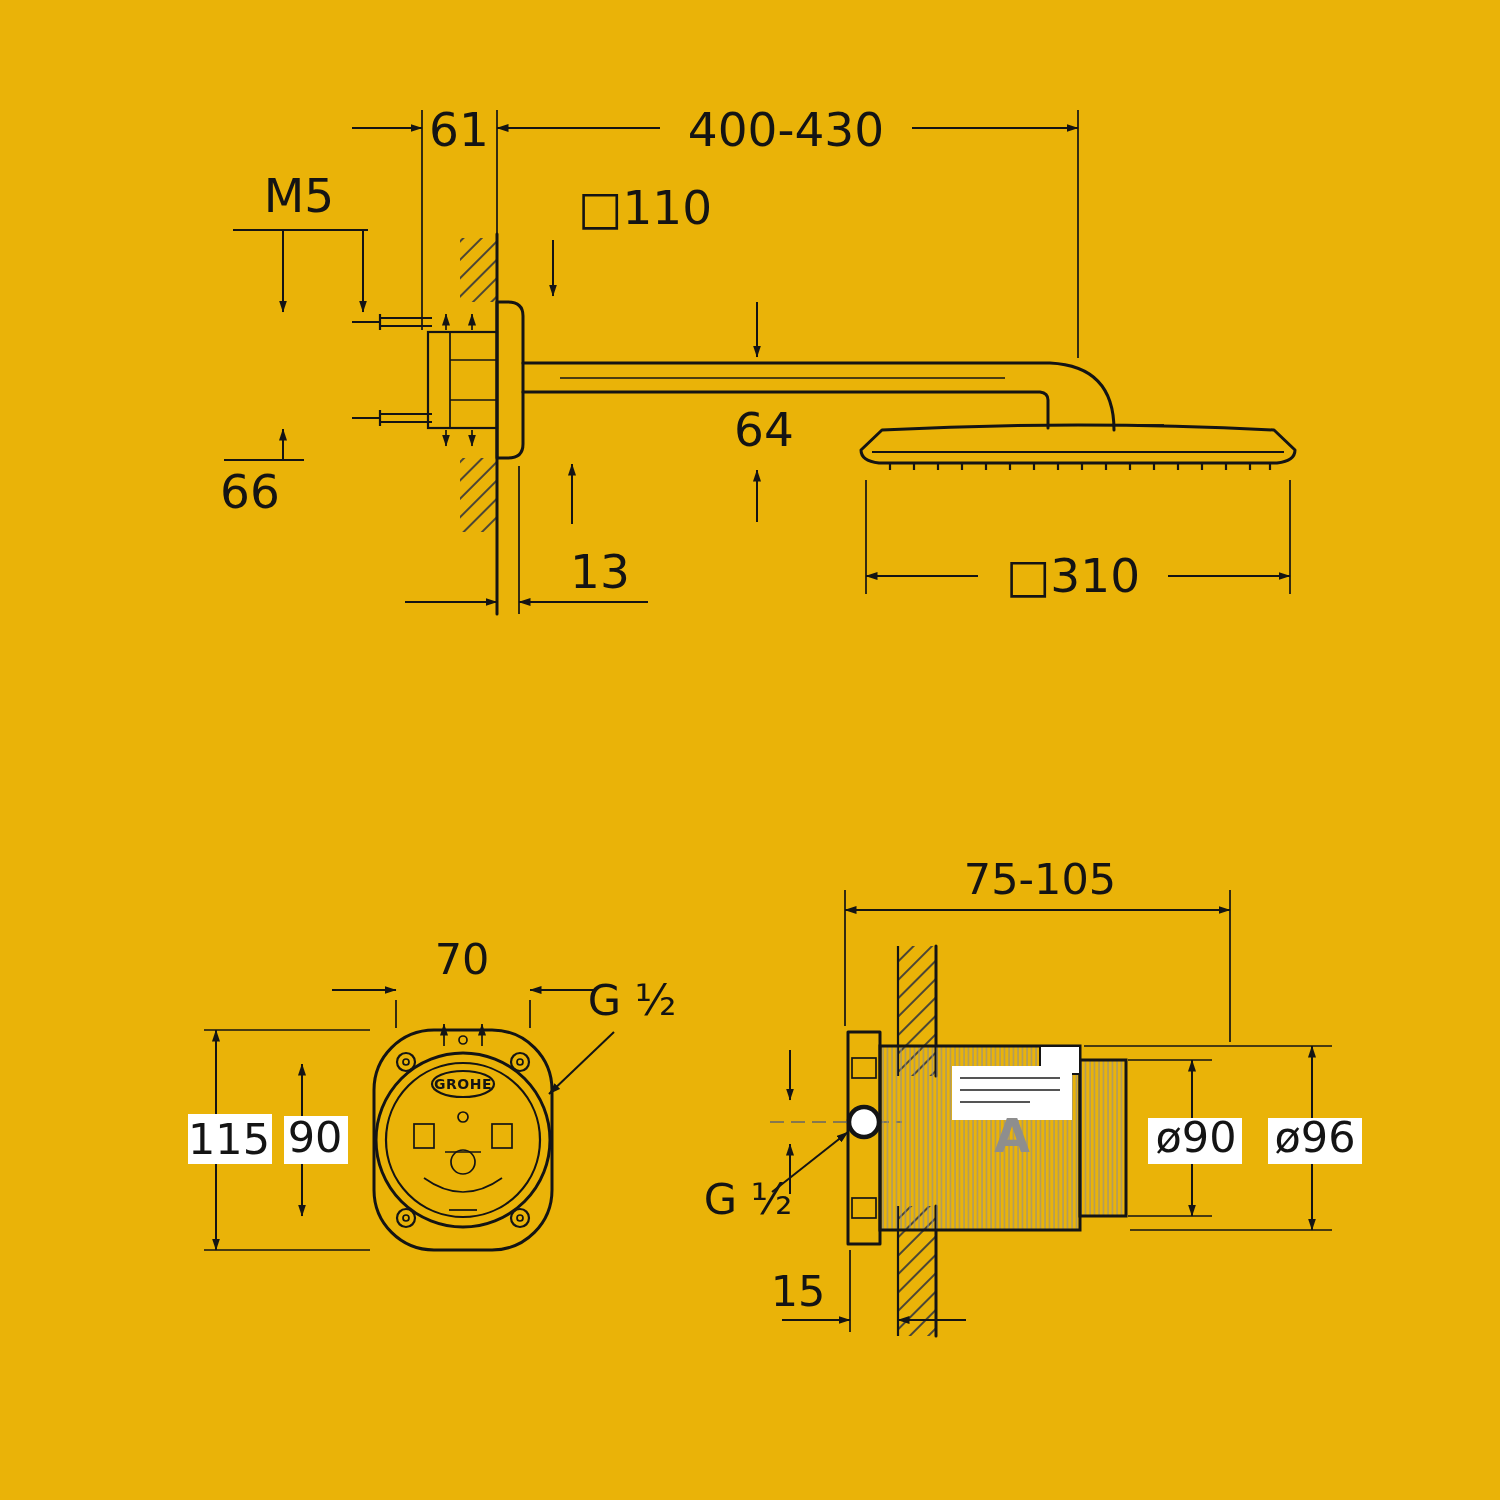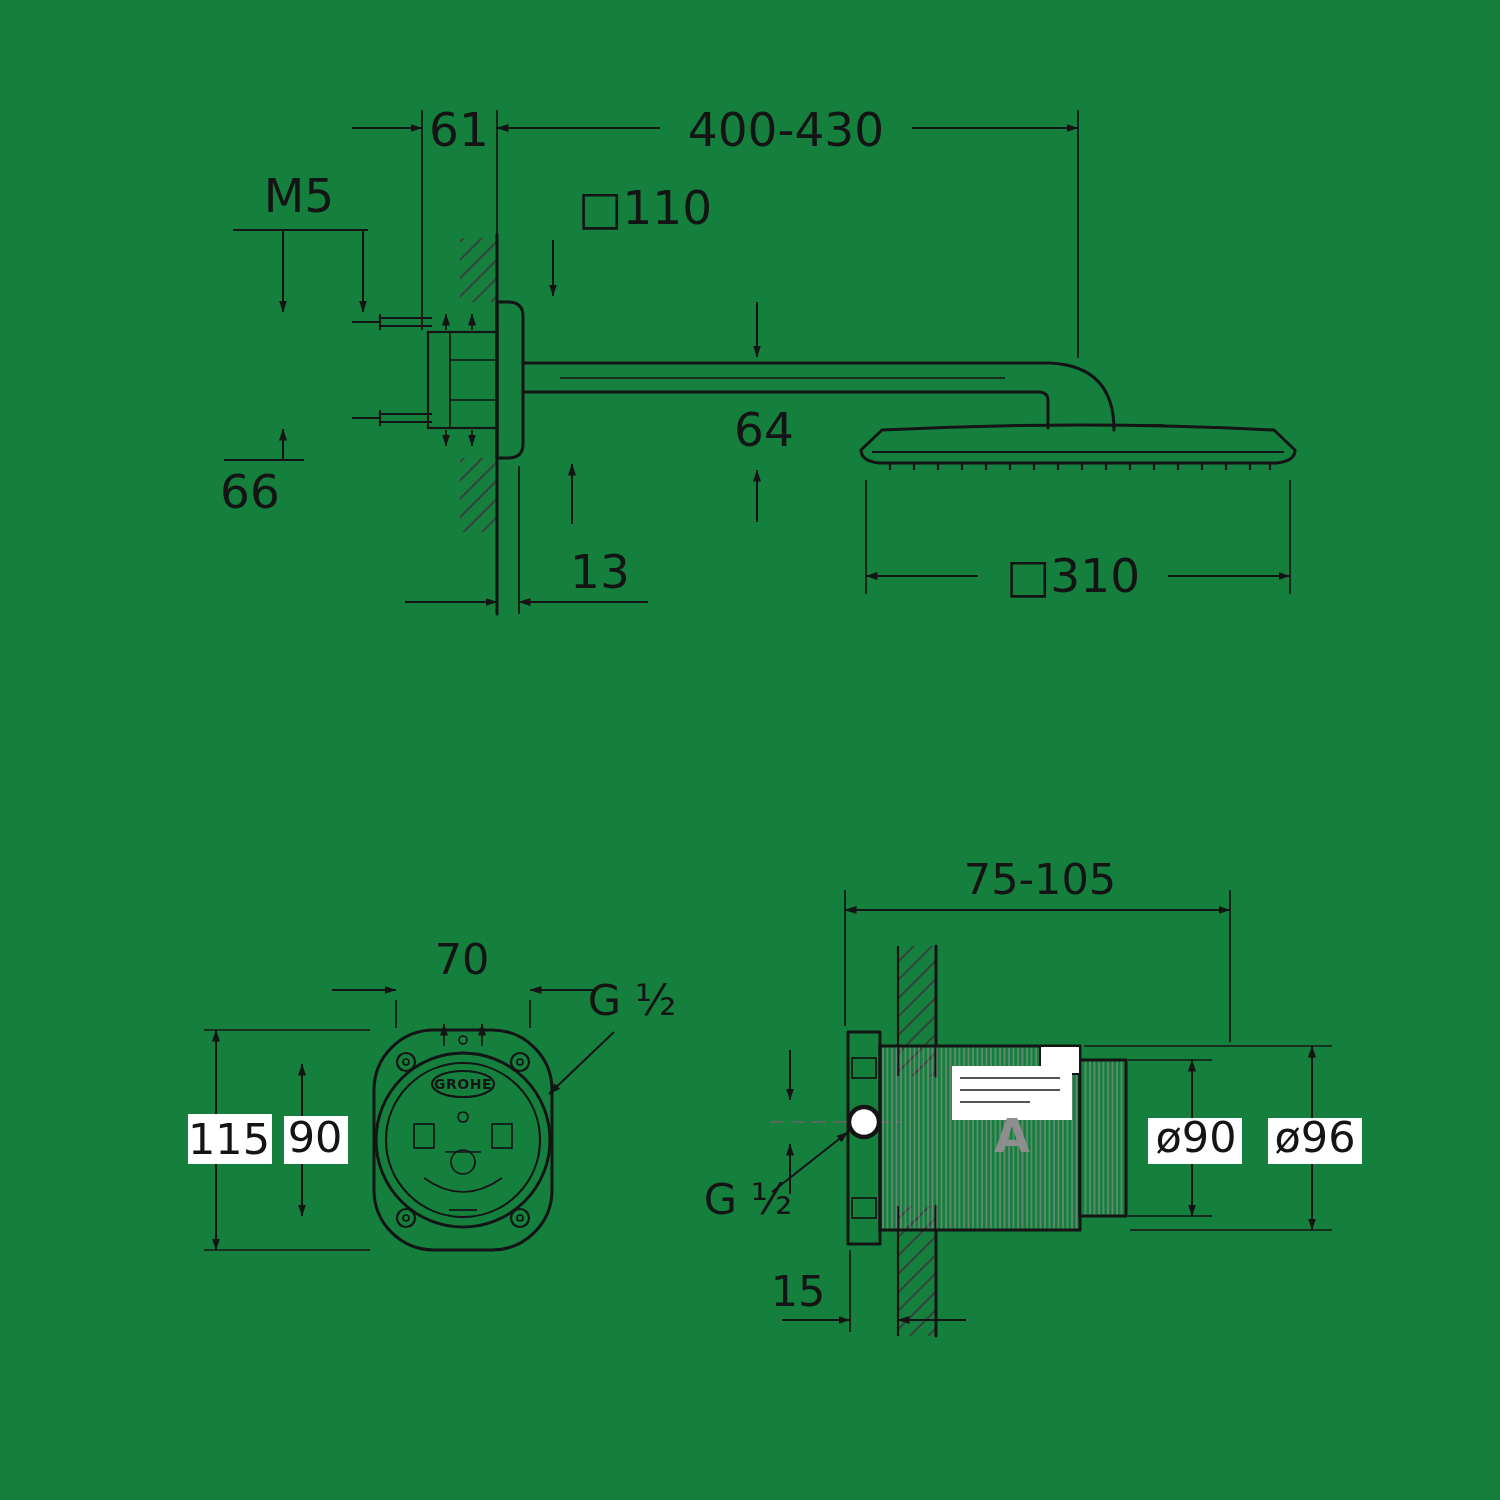--- a/index.html
+++ b/index.html
@@ -1,16 +1,16 @@
 <!DOCTYPE html>
 <html><head>
 <meta charset="utf-8">
 <style>
   html,body{margin:0;padding:0;background:#ffffff;}
-  .stage{width:1500px;height:1500px;background:#15803d;position:relative;overflow:hidden;text-align:center;}
+  .stage{width:1500px;height:1500px;background:#eab308;position:relative;overflow:hidden;text-align:center;}
   svg text{font-family:"DejaVu Sans","Liberation Sans",sans-serif;fill:#141414;}
   .dtxt{font-size:47px;}
   .dtxt2{font-size:43px;}
   .brand{font-size:14px;font-weight:700;letter-spacing:.5px;}
   .amark{font-size:46px;font-weight:700;fill:#8e8e8e;}
   .obj{fill:none;stroke:#141414;stroke-width:3;stroke-linecap:round;stroke-linejoin:round;}
   .obj2{fill:none;stroke:#141414;stroke-width:2.2;}
   .thin{fill:none;stroke:#141414;stroke-width:1.7;}
   .dim{fill:none;stroke:#141414;stroke-width:2;}
   .mask{fill:#ffffff;}

